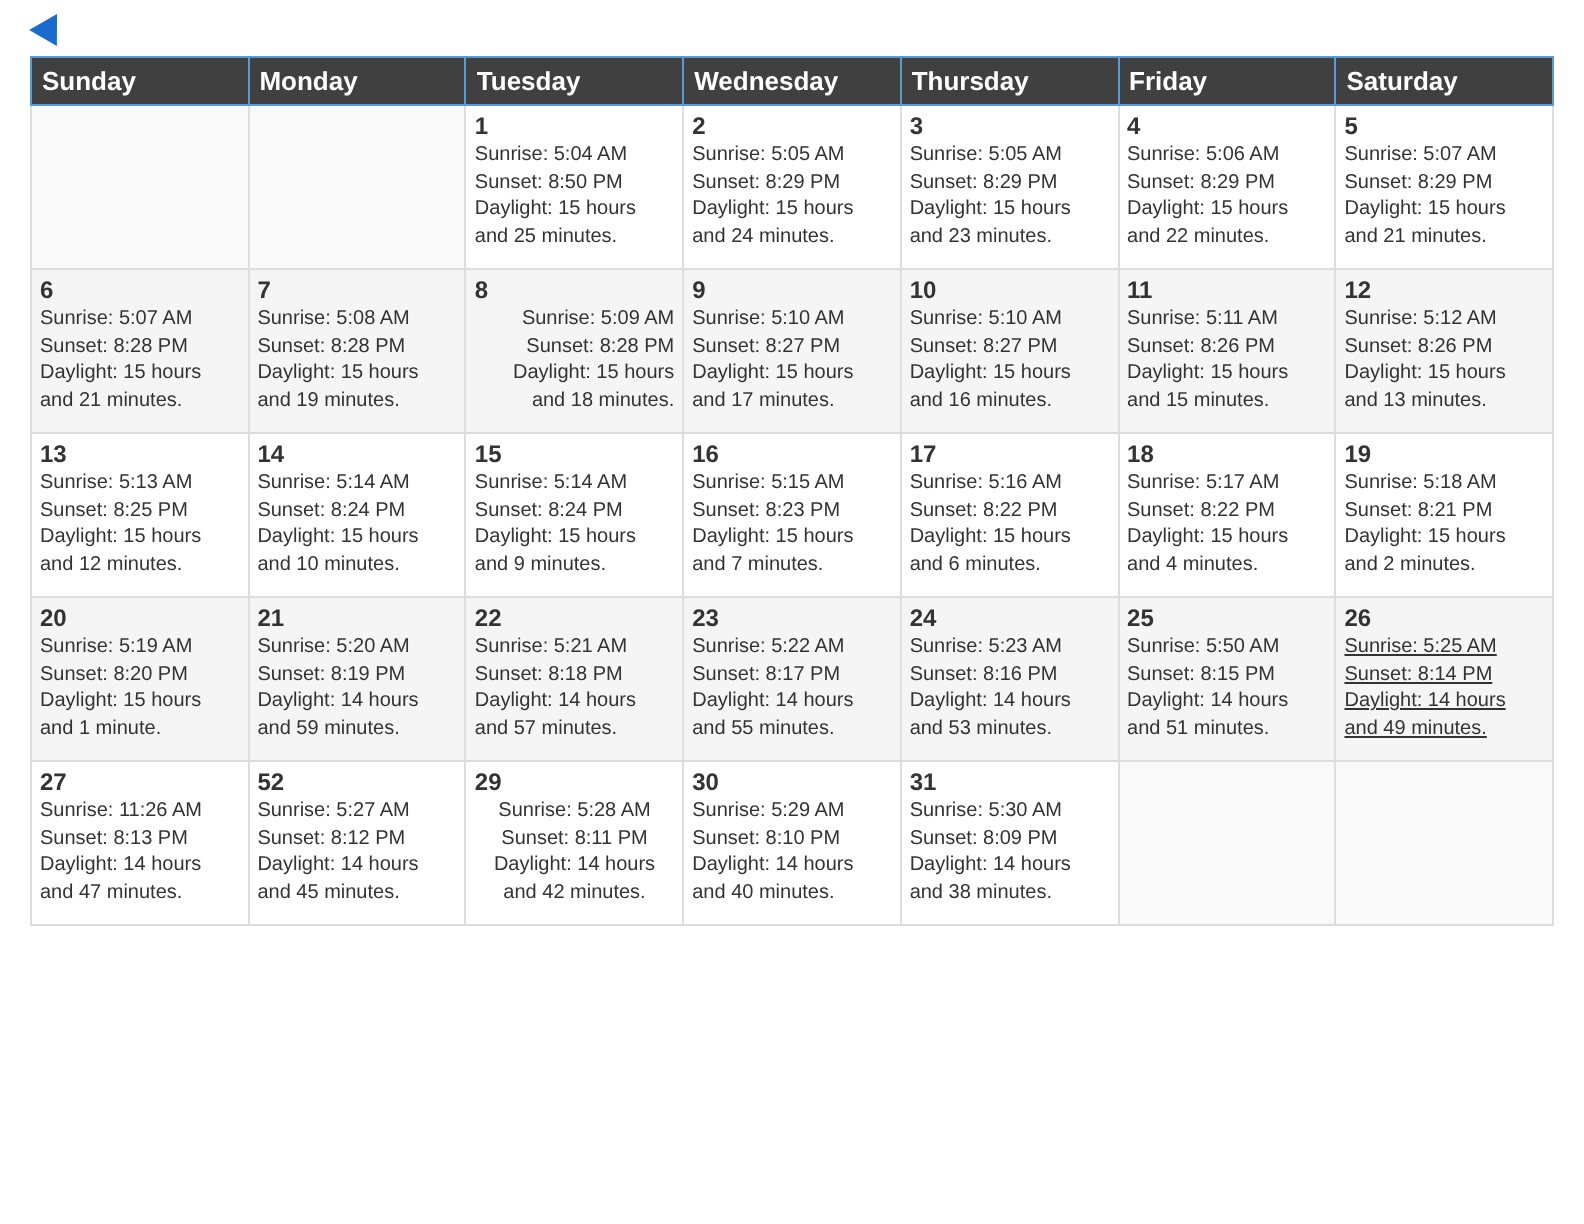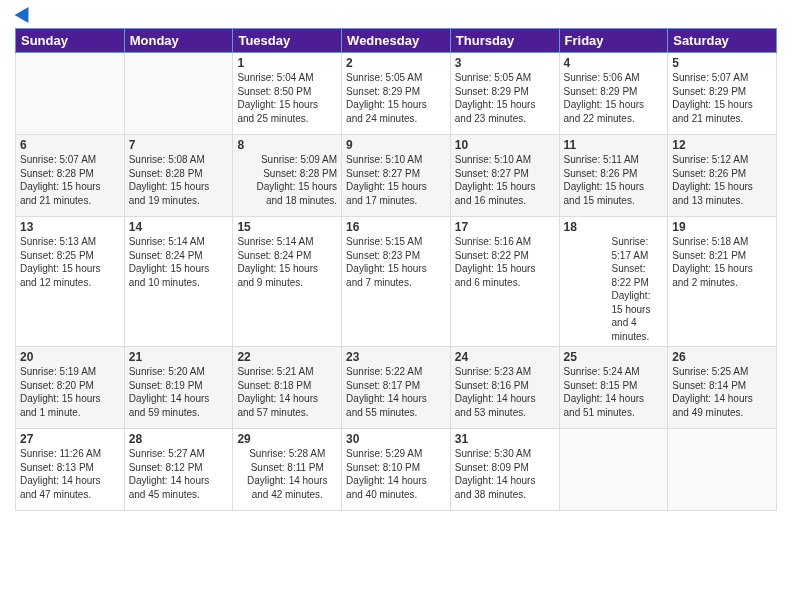--- a/index.html
+++ b/index.html
@@ -62,21 +62,21 @@
     .subtitle {
       font-size: 15px;
       color: #333;
     }
     .calendar {
       width: 100%;
       border-collapse: collapse;
       border: 1px solid #ccc;
     }
     .calendar th {
-      background-color: #4c1d95;
+      background-color: #404040;
       color: #fff;
       text-align: left;
       padding: 4px 5px;
       font-size: 13px;
       border: 1px solid #5a9ad5;
     }
     .calendar td {
       vertical-align: top;
       border: 1px solid #ddd;
       padding: 3px 4px;
@@ -239,21 +239,21 @@
 Daylight: 15 hours and 7 minutes.</div>
           </td>
           <td>
             <span class="day-number">17</span>
             <div class="day-info" style="white-space: pre-line;">Sunrise: 5:16 AM
 Sunset: 8:22 PM
 Daylight: 15 hours and 6 minutes.</div>
           </td>
           <td>
             <span class="day-number">18</span>
-            <div class="day-info" style="white-space: pre-line; margin-left: 48px;">Sunrise: 5:17 AM
+            <div class="day-info" style="white-space: pre-line;">Sunrise: 5:17 AM
 Sunset: 8:22 PM
 Daylight: 15 hours and 4 minutes.</div>
           </td>
           <td>
             <span class="day-number">19</span>
             <div class="day-info" style="white-space: pre-line;">Sunrise: 5:18 AM
 Sunset: 8:21 PM
 Daylight: 15 hours and 2 minutes.</div>
           </td>
         </tr>
@@ -283,40 +283,40 @@
 Daylight: 14 hours and 55 minutes.</div>
           </td>
           <td>
             <span class="day-number">24</span>
             <div class="day-info" style="white-space: pre-line;">Sunrise: 5:23 AM
 Sunset: 8:16 PM
 Daylight: 14 hours and 53 minutes.</div>
           </td>
           <td>
             <span class="day-number">25</span>
-            <div class="day-info" style="white-space: pre-line;">Sunrise: 5:24 AM
+            <div class="day-info" style="white-space: pre-line;">Sunrise: 5:50 AM
 Sunset: 8:15 PM
 Daylight: 14 hours and 51 minutes.</div>
           </td>
           <td>
             <span class="day-number">26</span>
-            <div class="day-info" style="white-space: pre-line;">Sunrise: 5:25 AM
+            <div class="day-info" style="white-space: pre-line; text-decoration: underline;">Sunrise: 5:25 AM
 Sunset: 8:14 PM
 Daylight: 14 hours and 49 minutes.</div>
           </td>
         </tr>
         <tr>
           <td>
             <span class="day-number">27</span>
             <div class="day-info" style="white-space: pre-line;">Sunrise: 11:26 AM
 Sunset: 8:13 PM
 Daylight: 14 hours and 47 minutes.</div>
           </td>
           <td>
-            <span class="day-number">28</span>
+            <span class="day-number">52</span>
             <div class="day-info" style="white-space: pre-line;">Sunrise: 5:27 AM
 Sunset: 8:12 PM
 Daylight: 14 hours and 45 minutes.</div>
           </td>
           <td>
             <span class="day-number">29</span>
             <div class="day-info" style="white-space: pre-line; text-align: center;">Sunrise: 5:28 AM
 Sunset: 8:11 PM
 Daylight: 14 hours and 42 minutes.</div>
           </td>

